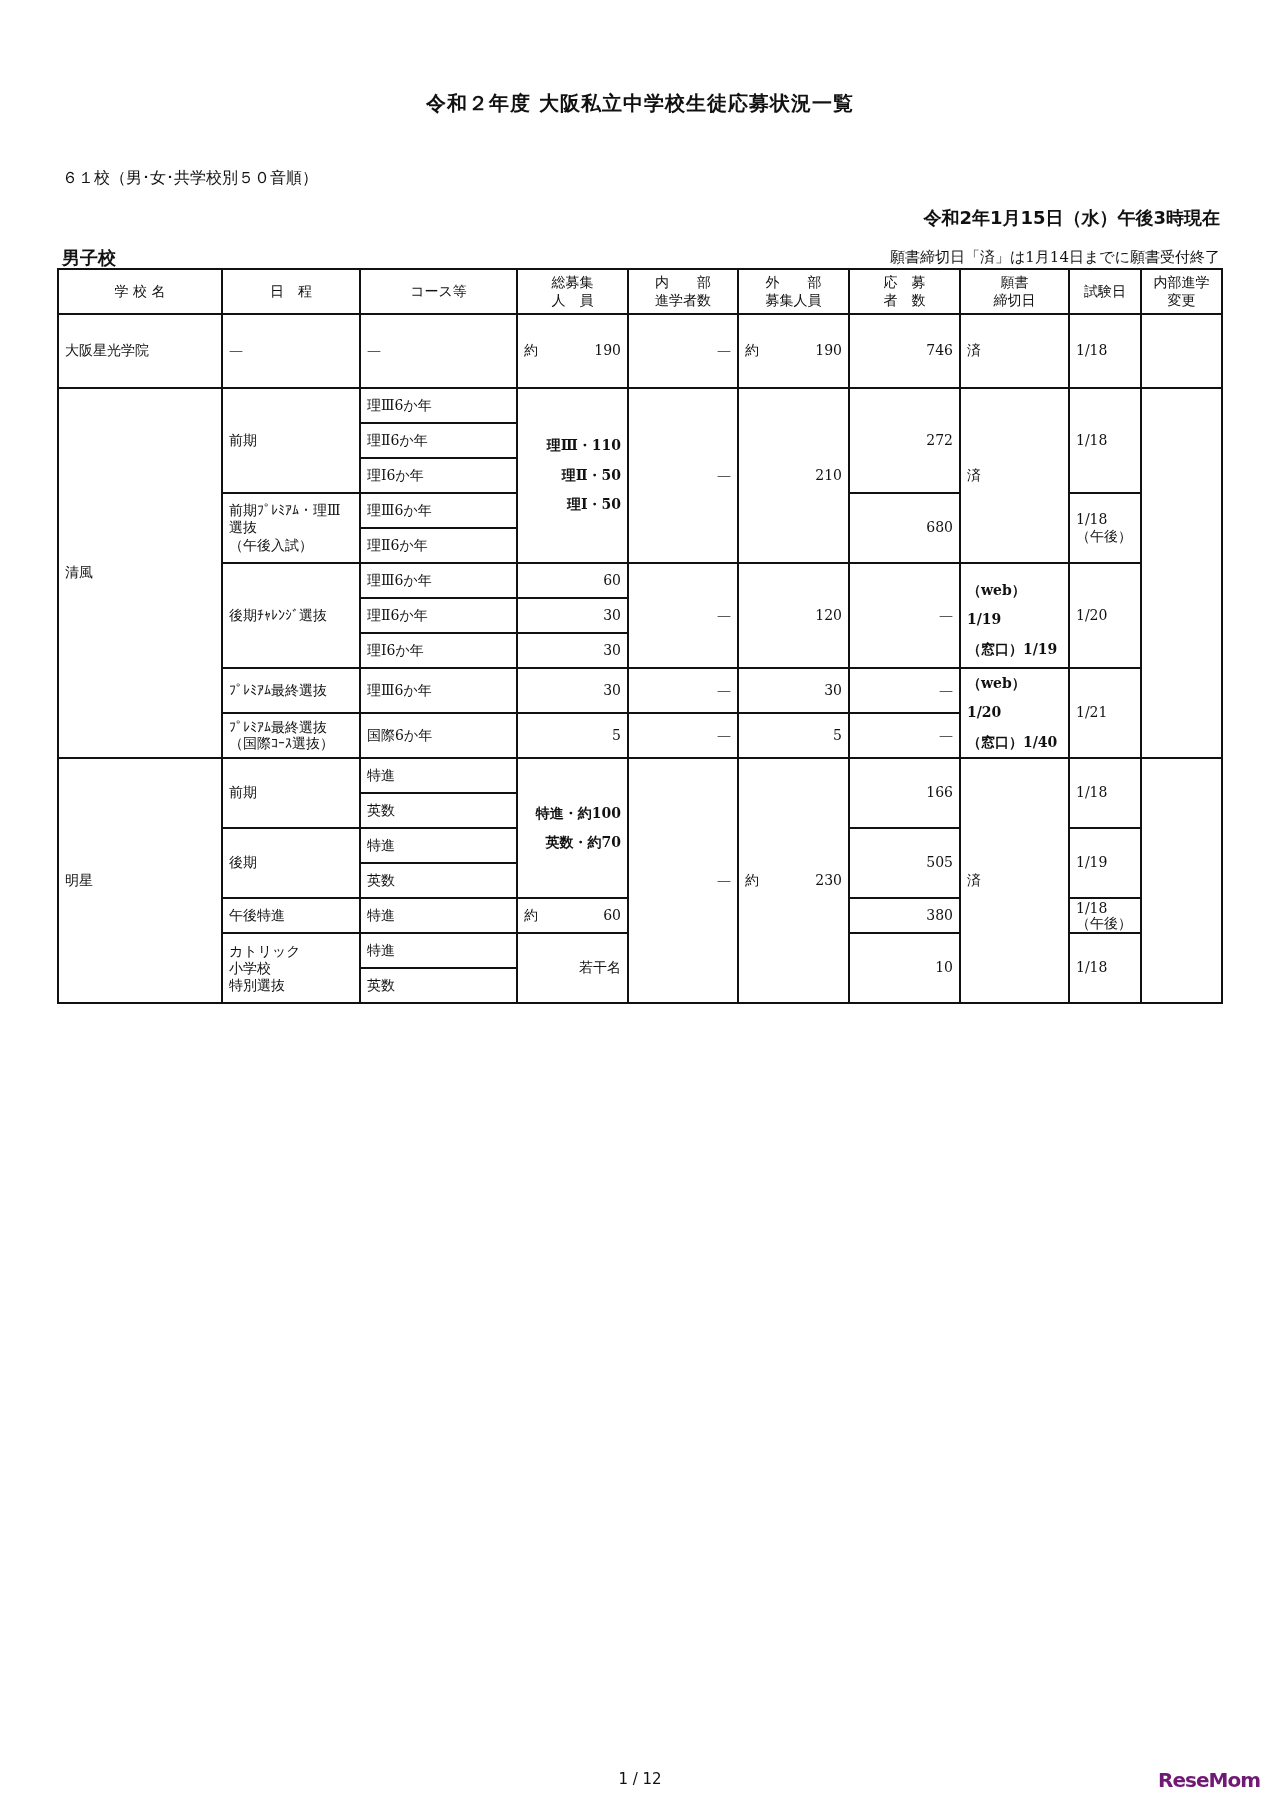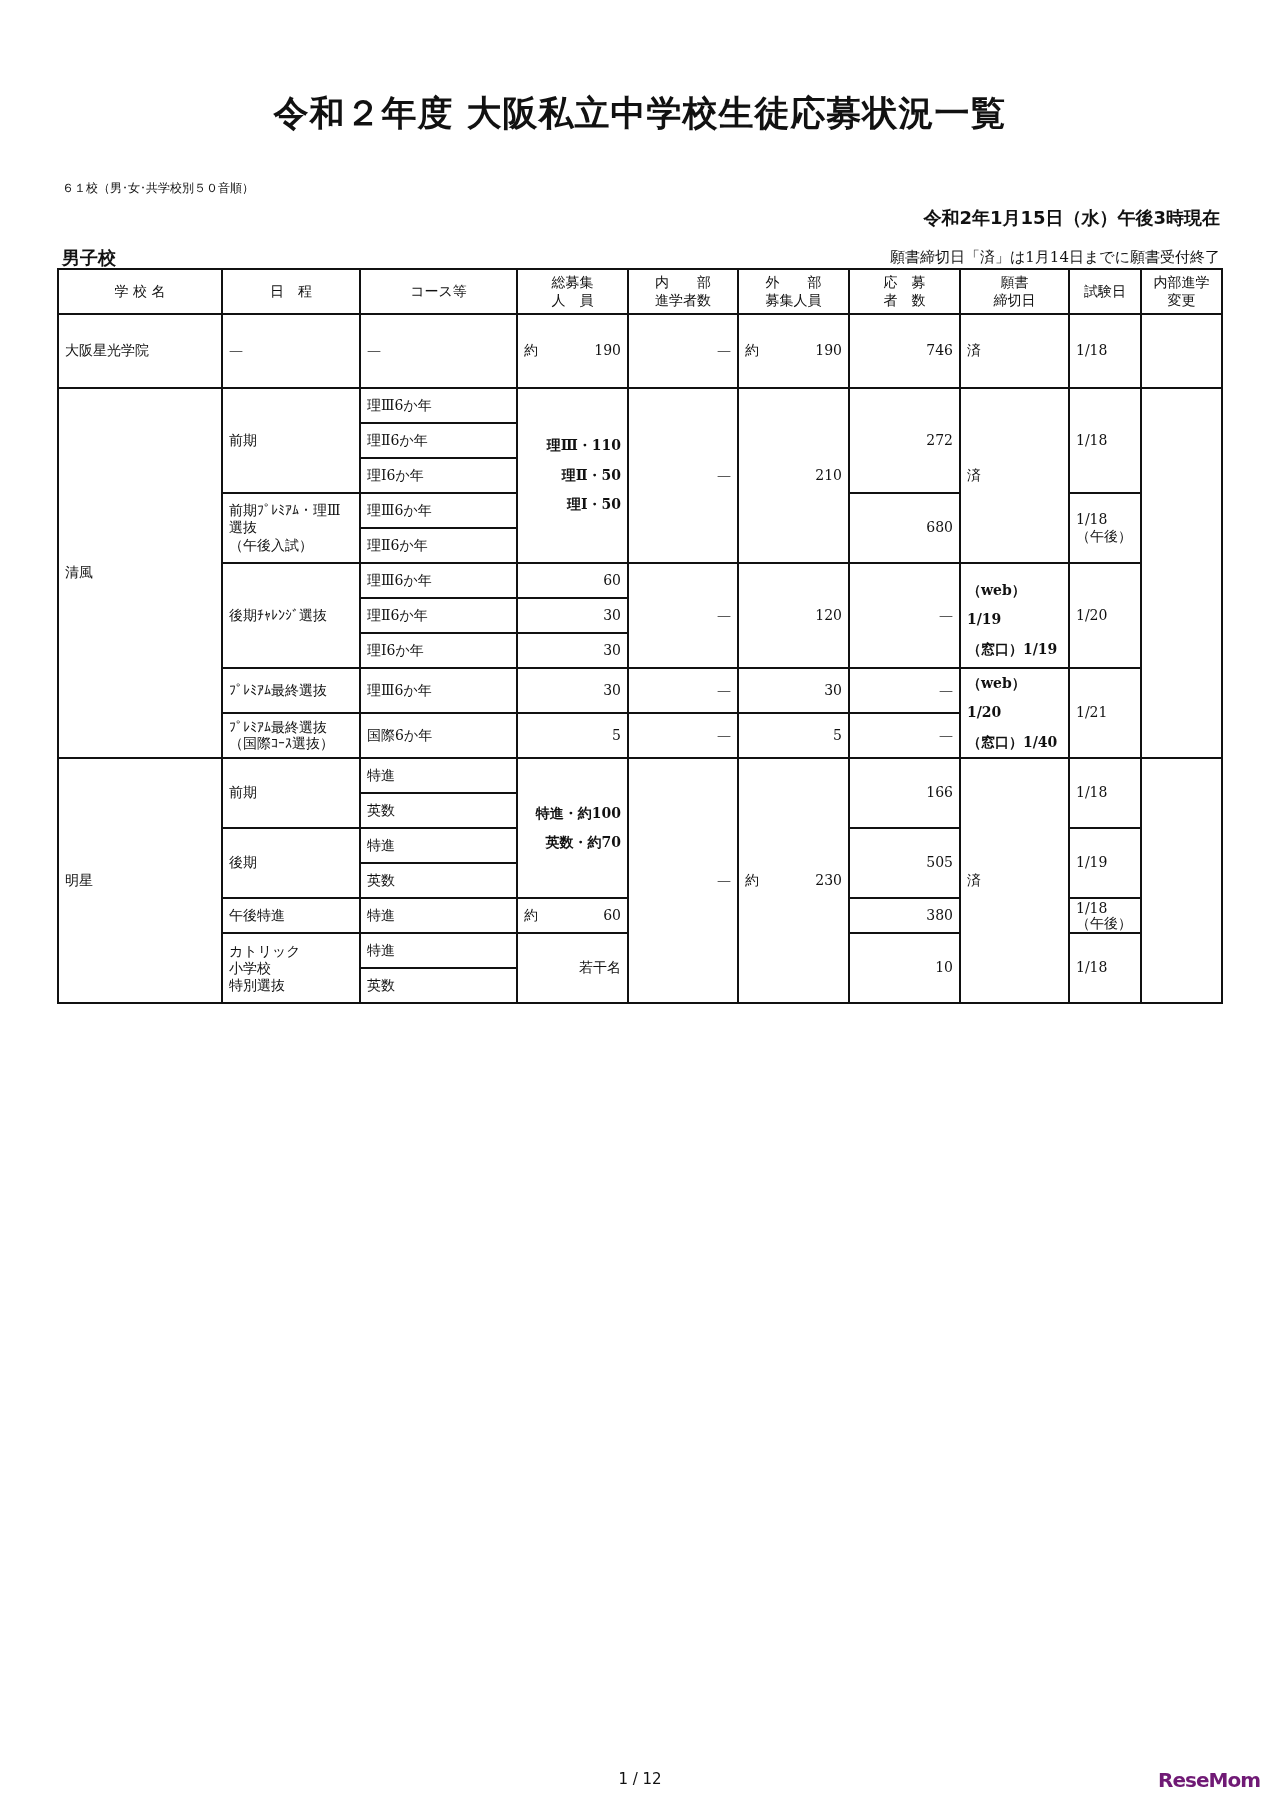--- a/index.html
+++ b/index.html
@@ -1,18 +1,18 @@
 <!DOCTYPE html>
 <html><head>
 <meta charset="utf-8">
 <style>
   html, body { margin:0; padding:0; background:#ffffff; }
   body { width:1280px; height:1810px; position:relative; overflow:hidden; color:#111; font-family:"DejaVu Serif","Liberation Serif",serif; }
-  .title { position:absolute; left:0; width:1280px; top:90px; text-align:center; font-family:"DejaVu Sans","Liberation Sans",sans-serif; font-weight:bold; font-size:35px; letter-spacing:1px; }
-  .subtitle { position:absolute; left:62px; top:180px; font-family:"DejaVu Sans","Liberation Sans",sans-serif; font-size:12px; }
+  .title { position:absolute; left:0; width:1280px; top:90px; text-align:center; font-family:"DejaVu Sans","Liberation Sans",sans-serif; font-weight:bold; font-size:20px; letter-spacing:1px; }
+  .subtitle { position:absolute; left:62px; top:168px; font-family:"DejaVu Sans","Liberation Sans",sans-serif; font-size:16px; }
   .asof { position:absolute; right:60px; top:206px; font-family:"DejaVu Sans","Liberation Sans",sans-serif; font-weight:bold; font-size:18px; }
   .section { position:absolute; left:62px; top:246px; font-family:Liberation Serif, serif; font-weight:bold; font-size:18px; }
   .note { position:absolute; right:60px; top:248px; font-size:15px; }
   .footer { position:absolute; left:0; width:1280px; top:1770px; text-align:center; font-family:"DejaVu Sans","Liberation Sans",sans-serif; font-size:15px; }
   .logo { position:absolute; right:20px; top:1768px; font-family:"DejaVu Sans","Liberation Sans",sans-serif; font-weight:bold; font-size:20px; color:#701a75; letter-spacing:-1px; }
 
   table.grid { position:absolute; left:57px; top:268px; border-collapse:collapse; table-layout:fixed; width:1164px; }
   table.grid td, table.grid th { border:2px solid #111; padding:0 6px; font-size:14px; font-weight:normal; line-height:1.25; height:35px; box-sizing:border-box; }
   table.grid th { height:45px; text-align:center; }
   .c { text-align:left; }

